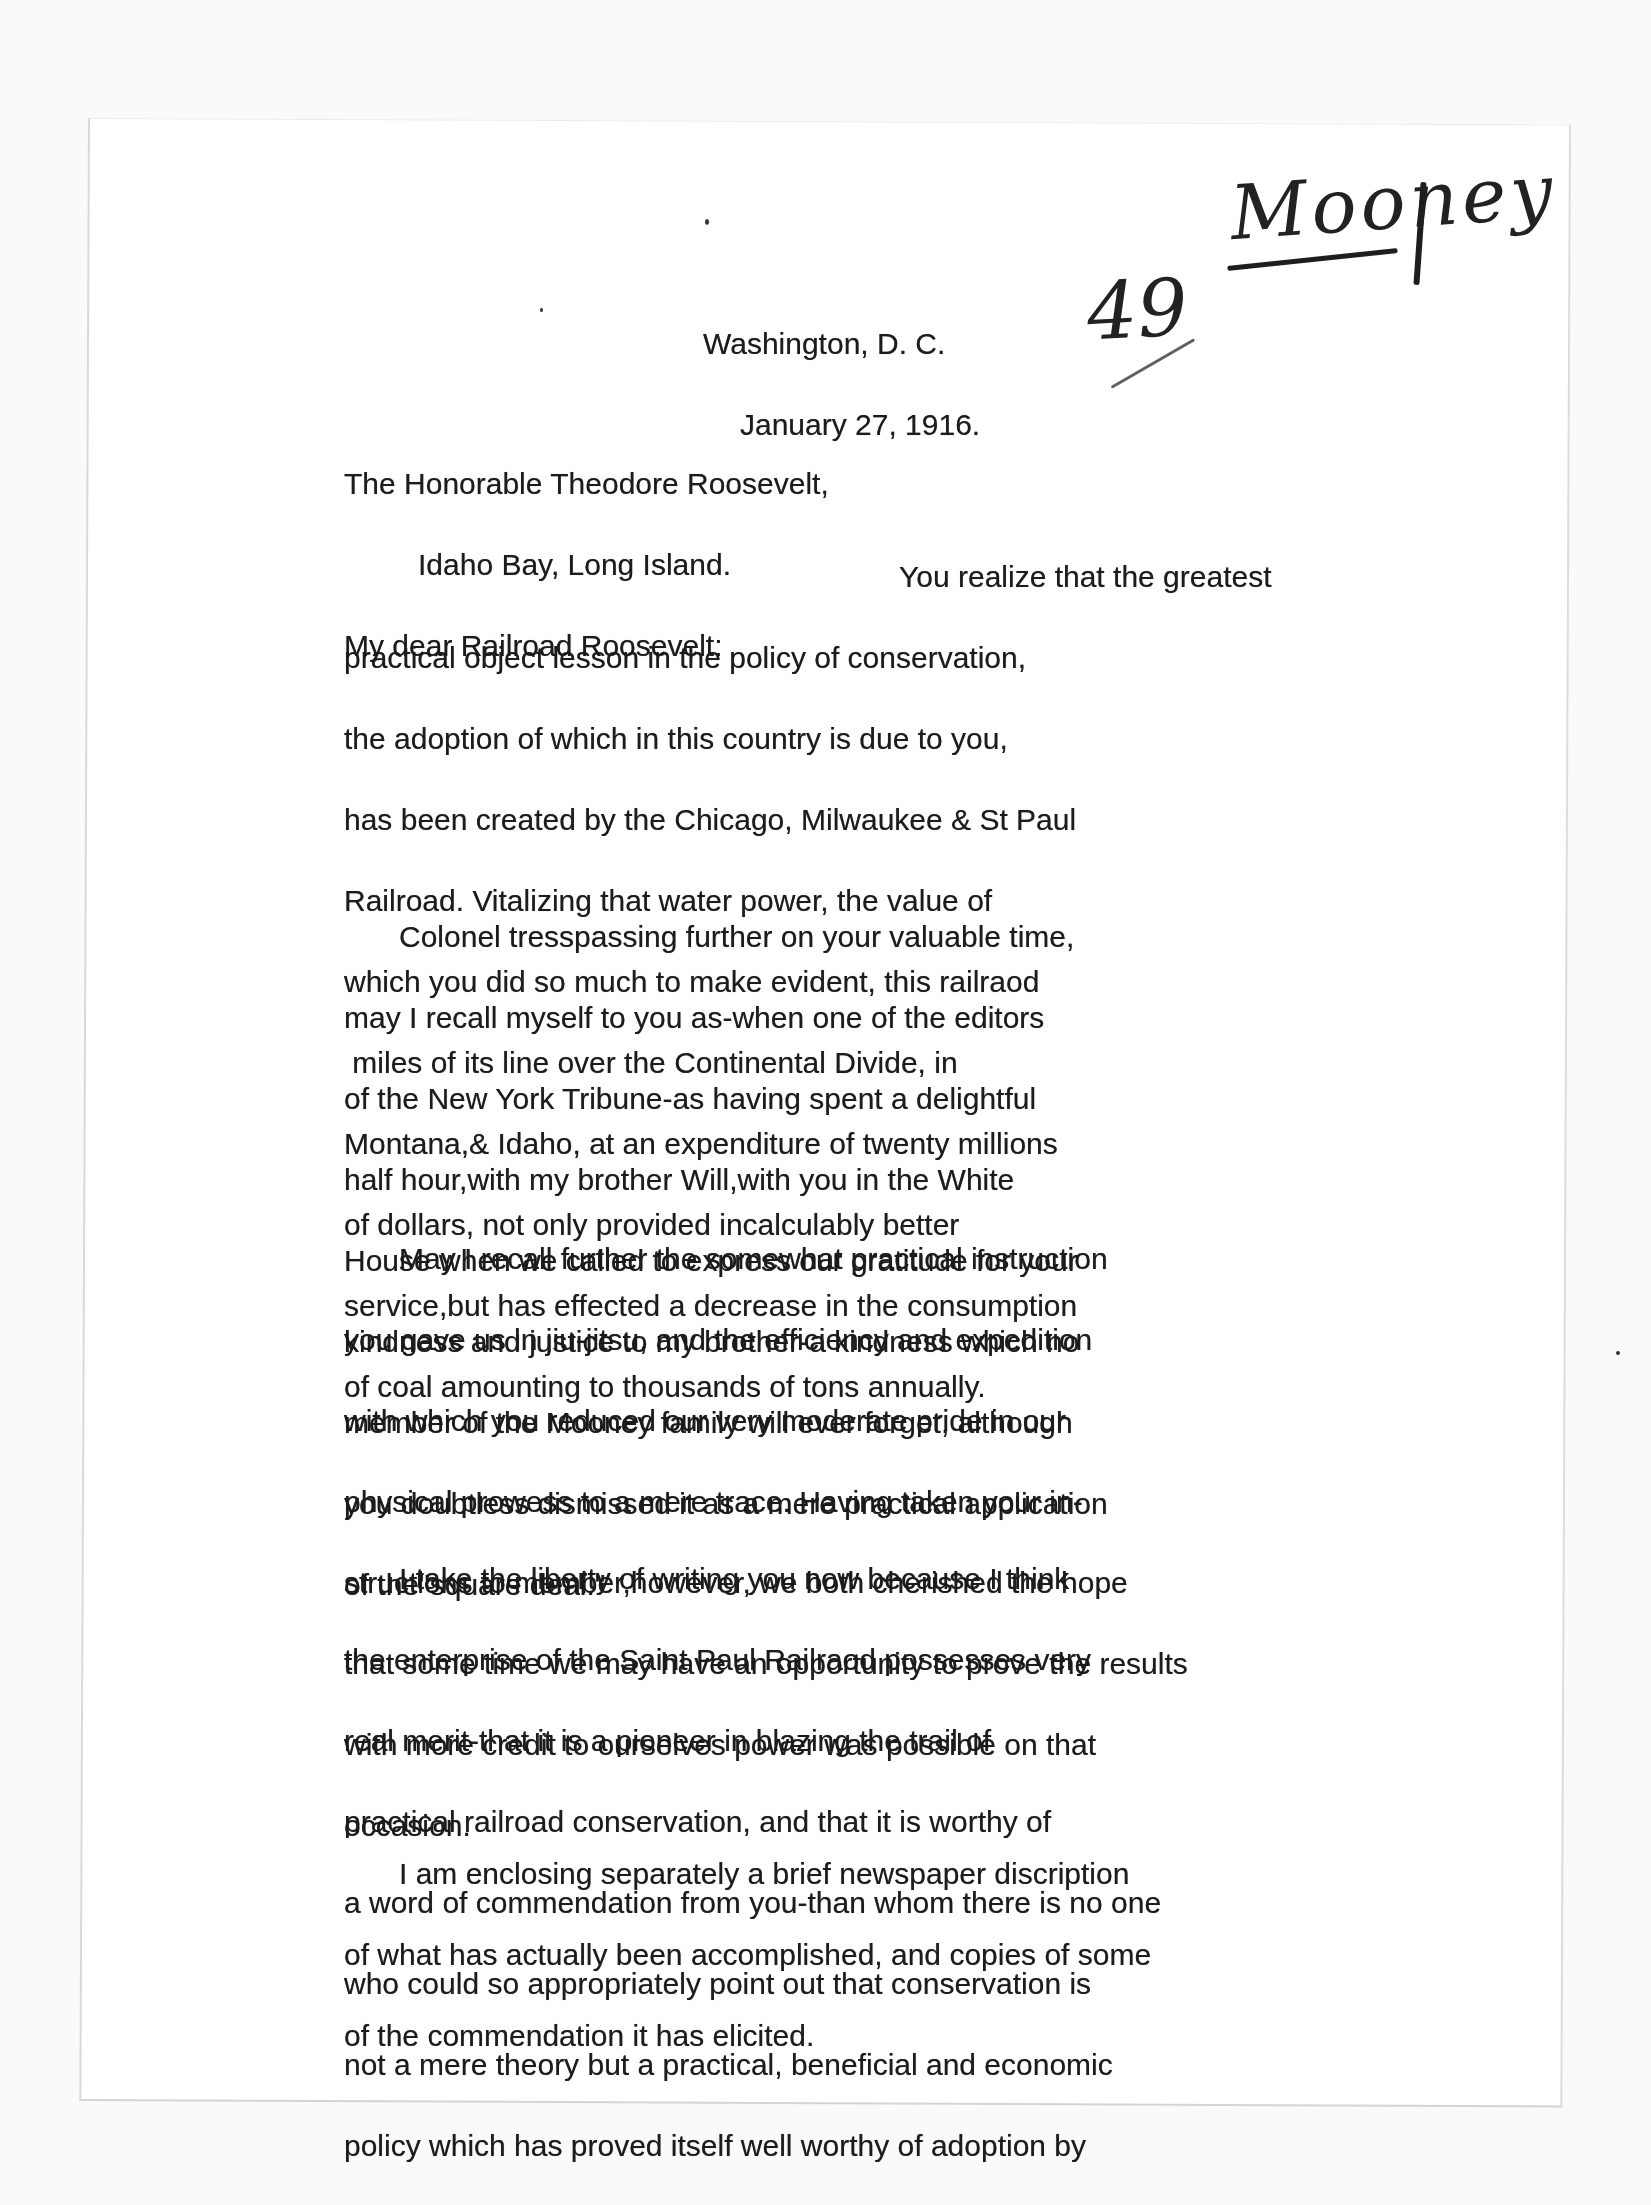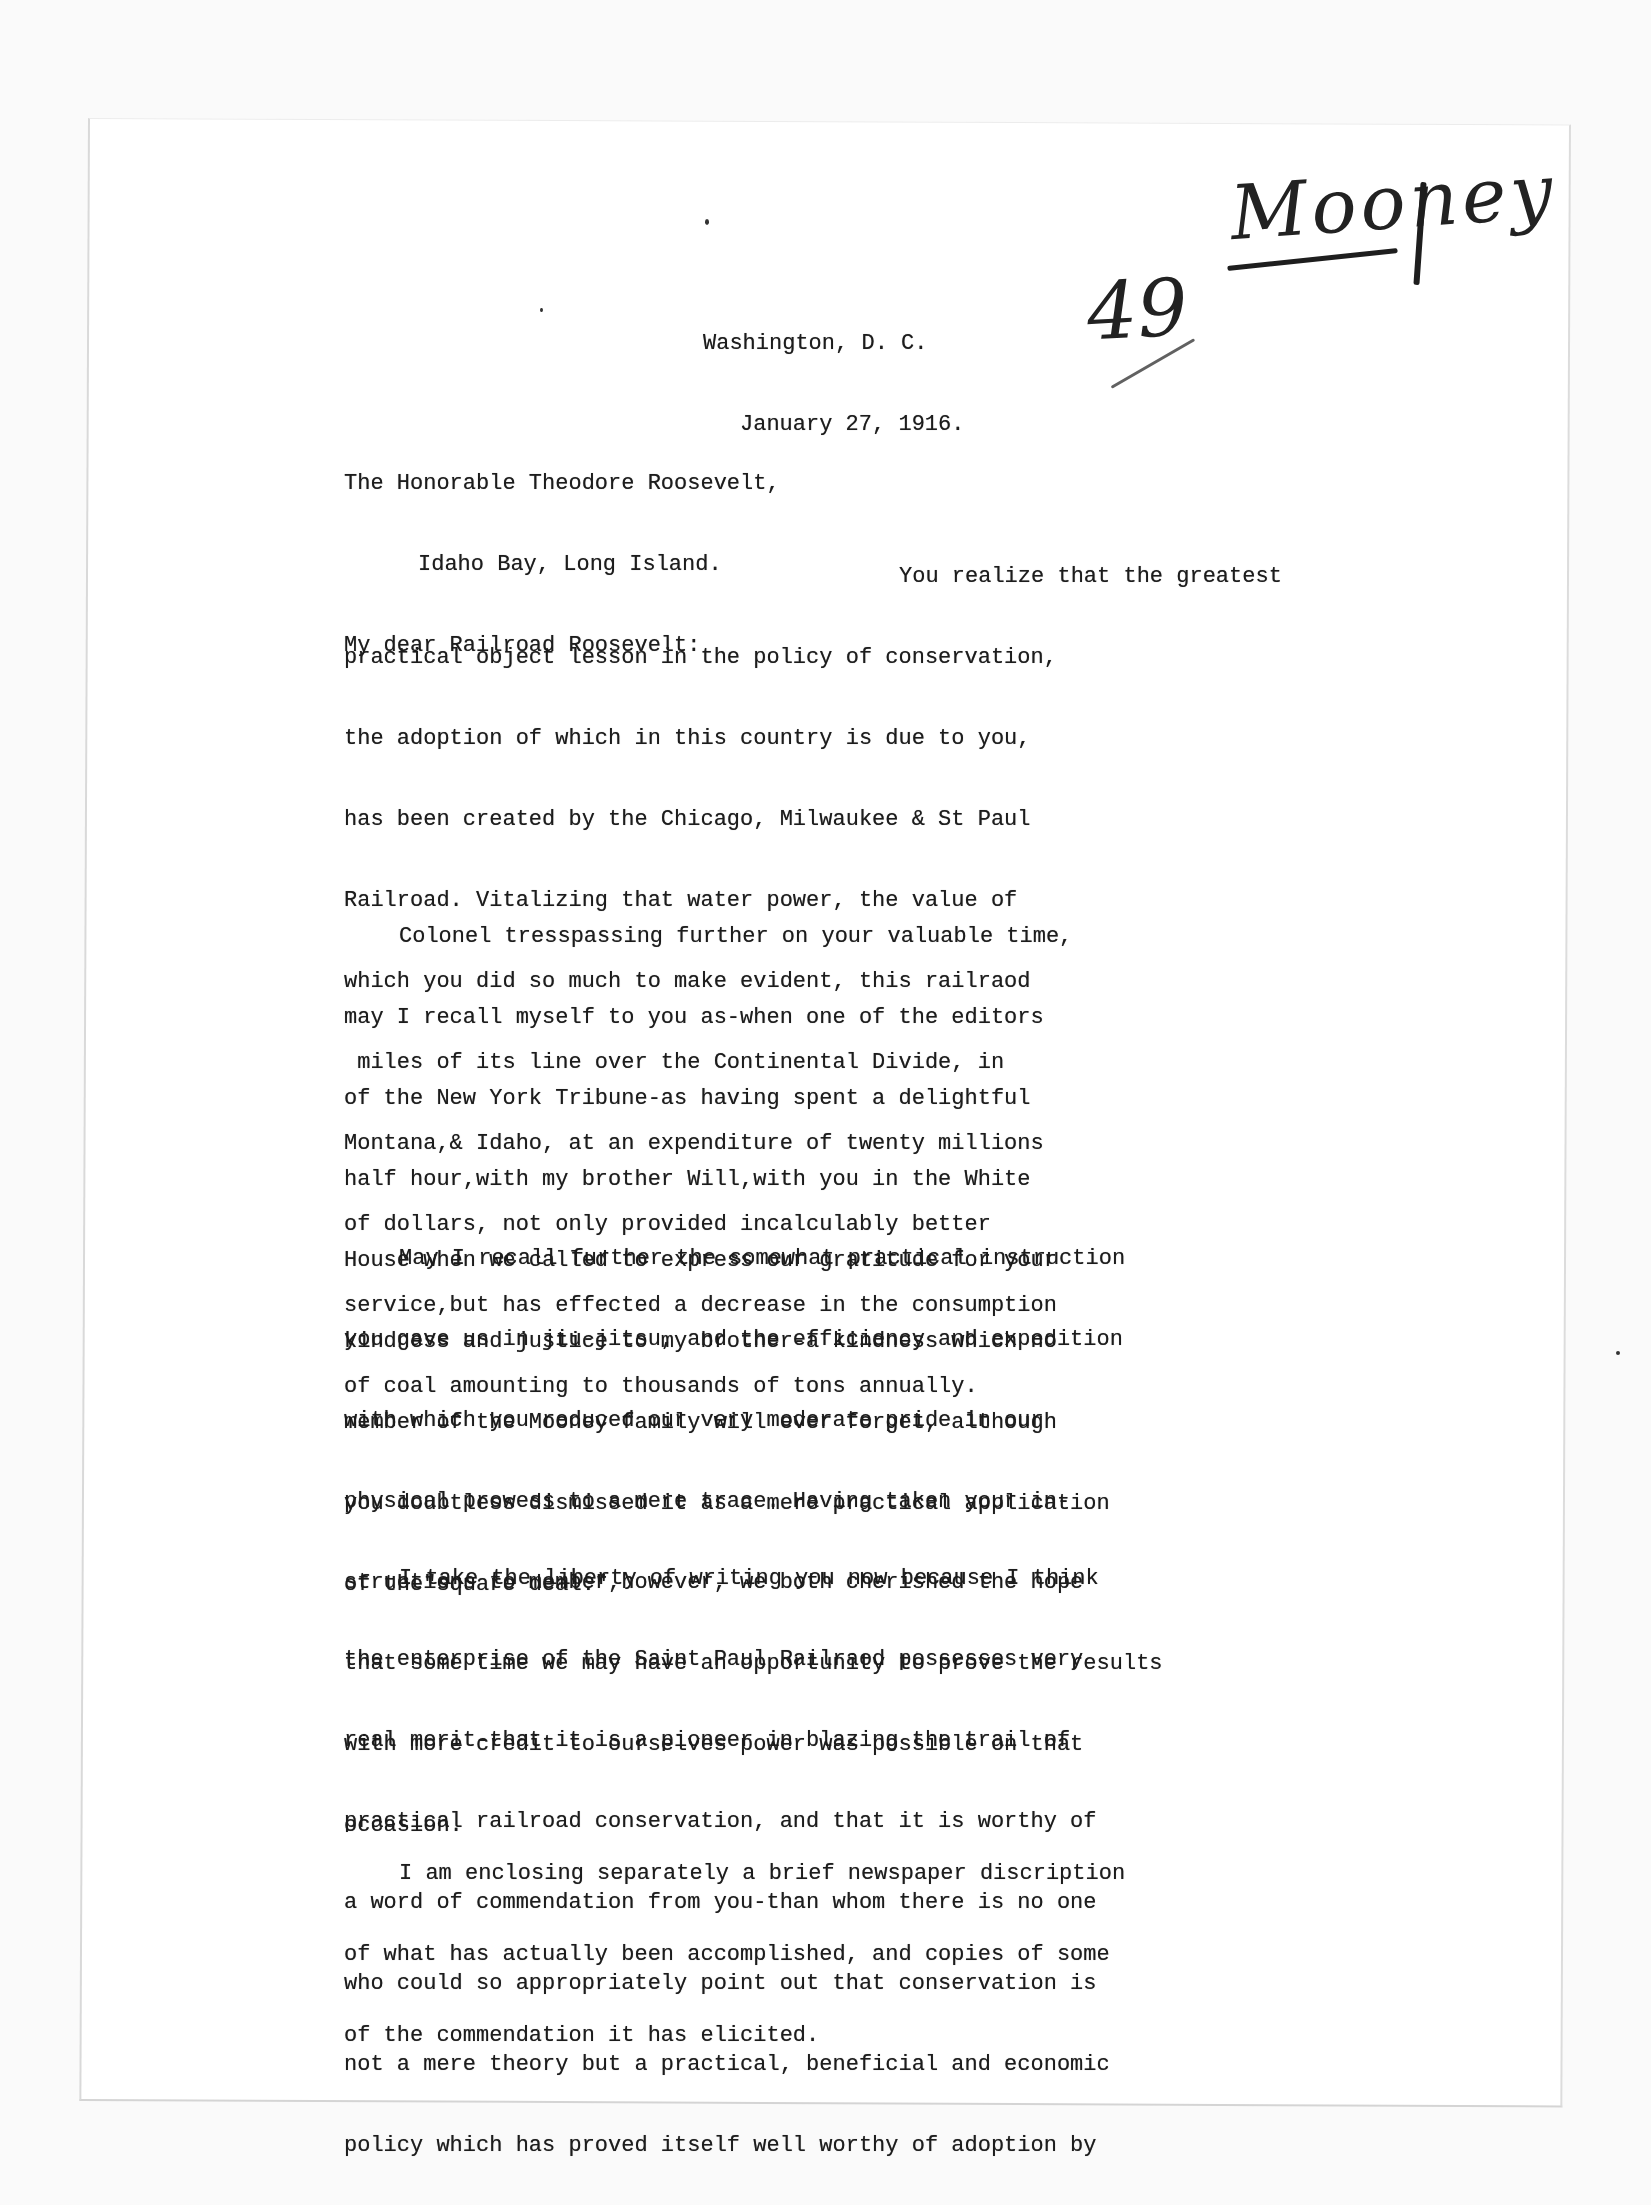--- a/index.html
+++ b/index.html
@@ -22,22 +22,22 @@
       background: #ffffff;
       border-left: 2.7px solid #d9d9d9;
       border-right: 2.1px solid #dcdcdc;
       border-top: 1.4px solid #ececec;
       border-bottom: 2.7px solid #d4d4d4;
       transform: rotate(0.25deg);
       transform-origin: top left;
     }
     .typed {
       position: absolute;
-      font-family: Liberation Mono, monospace;
-      font-size: 22px;
+      font-family: Liberation Sans, sans-serif;
+      font-size: 30px;
       line-height: 27px;
       color: #1c1c1c;
       white-space: pre;
       letter-spacing: 0px;
       text-shadow: 0 0 0.7px rgba(0,0,0,0.55);
     }
     .place-date { left: 703px; top: 276px; }
     .place-date .l2 { padding-left: 37px; }
     .salutation-block { left: 344px; top: 416px; }
     .indent-addr { padding-left: 74px; }

